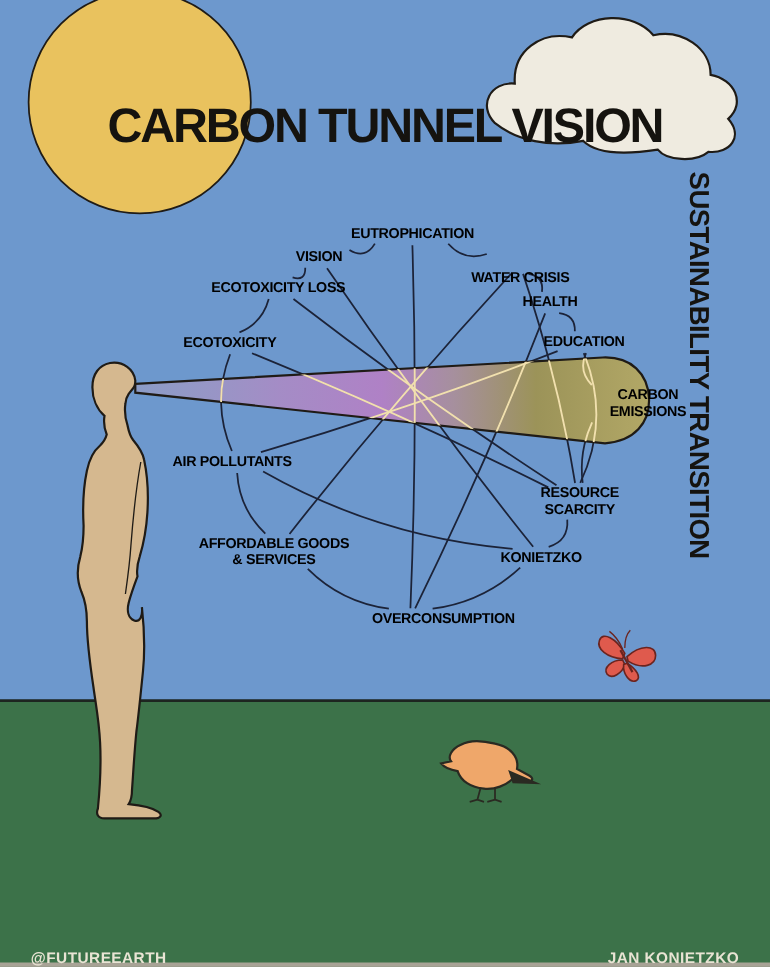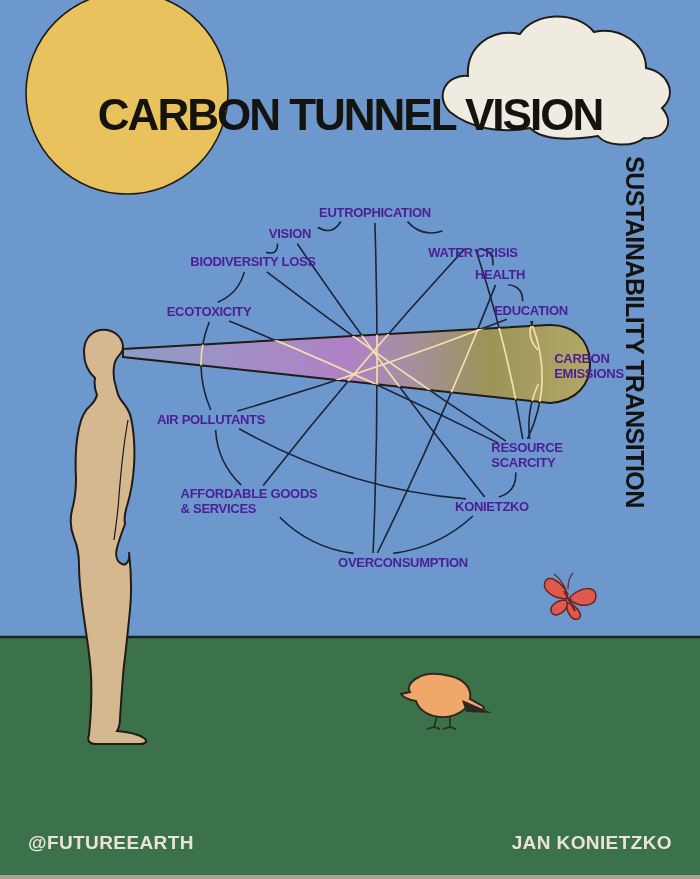--- a/index.html
+++ b/index.html
@@ -15,24 +15,24 @@
   }
   .side-label{
     position:absolute;top:156px;left:620px;
     writing-mode:vertical-rl;text-orientation:mixed;
     font-size:25px;font-weight:bold;letter-spacing:-0.5px;
     color:#15130f;white-space:nowrap;
   }
   .node-label{
     position:absolute;transform:translate(-50%,-50%);
     font-size:13px;font-weight:bold;letter-spacing:-0.3px;line-height:1.15;
-    color:#4c1d95;text-align:left;white-space:pre-line;
+    color:#000000;text-align:center;white-space:pre-line;
   }
   .credit{
-    position:absolute;bottom:25px;font-size:19px;font-weight:bold;
+    position:absolute;bottom:1px;font-size:14px;font-weight:bold;
     letter-spacing:0.4px;color:#e9e4d4;
   }
   .credit-left{left:28px;}
   .credit-right{right:28px;}
   #edges path{fill:none;stroke:#1c2338;stroke-width:1.6;}
   #edges-cream path{fill:none;stroke:#f1e0ae;stroke-width:1.7;}
 </style>
 </head>
 <body>
 
@@ -190,21 +190,21 @@
                M 450 717 L 450 727 M 450 727 L 443 729 M 450 727 L 456 729" fill="none" stroke-width="1.6" stroke="#2a2a22"></path>
     </g>
   </svg>
 
   <div class="title">CARBON TUNNEL VISION</div>
   <div class="side-label">SUSTAINABILITY TRANSITION</div>
   <div id="node-labels">
       <div class="node-label" style="left: 375px; top: 213px;">EUTROPHICATION</div>
       <div class="node-label" style="left: 290px; top: 234px;">VISION</div>
       <div class="node-label" style="left: 473px; top: 239px; margin-top: 14px;">WATER CRISIS</div>
-      <div class="node-label" style="left: 253px; top: 262px;">BIODIVERSITY LOSS</div>
+      <div class="node-label" style="left: 253px; top: 262px;">ECOTOXICITY LOSS</div>
       <div class="node-label" style="left: 500px; top: 275px;">HEALTH</div>
       <div class="node-label" style="left: 209px; top: 312px;">ECOTOXICITY</div>
       <div class="node-label" style="left: 531px; top: 311px;">EDUCATION</div>
       <div class="node-label" style="left: 541px; top: 367px; margin-left: 48px;">CARBON
 EMISSIONS</div>
       <div class="node-label" style="left: 211px; top: 420px;">AIR POLLUTANTS</div>
       <div class="node-label" style="left: 527px; top: 456px;">RESOURCE
 SCARCITY</div>
       <div class="node-label" style="left: 249px; top: 502px;">AFFORDABLE GOODS
 &amp; SERVICES</div>

